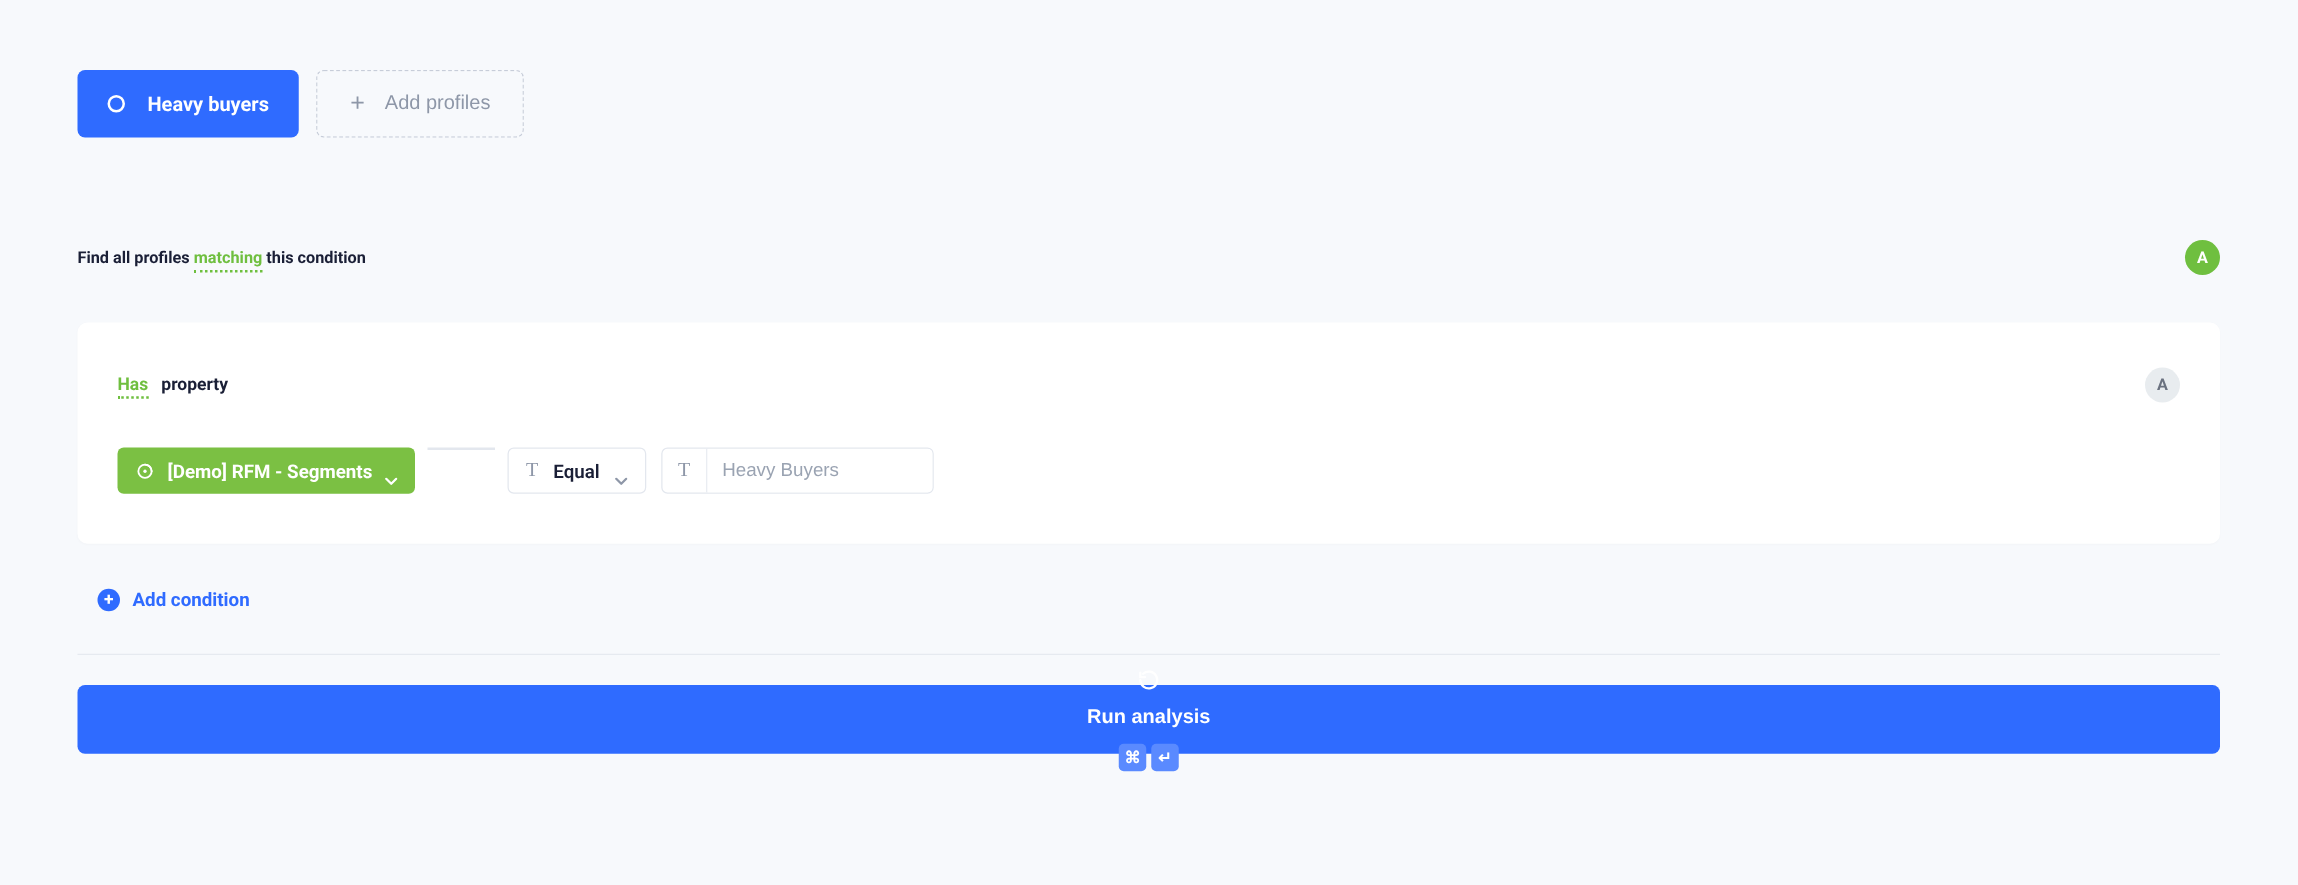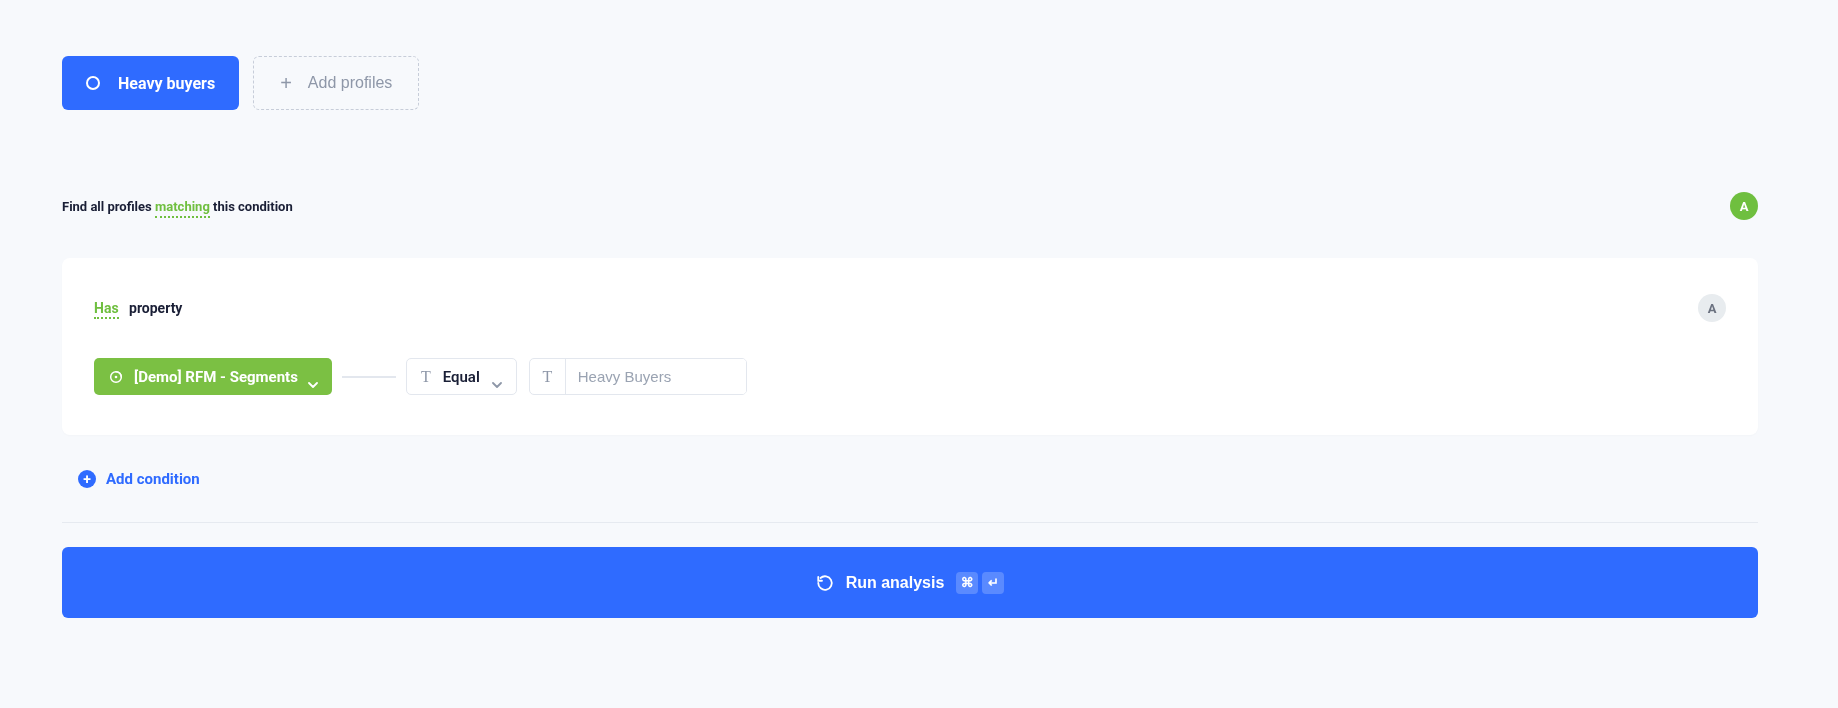--- a/index.html
+++ b/index.html
@@ -5,21 +5,21 @@
   * { box-sizing: border-box; margin: 0; padding: 0; }
   body {
     font-family: -apple-system, BlinkMacSystemFont, "Segoe UI", Roboto, Helvetica, Arial, sans-serif;
     background: #f7f9fc;
     color: #1a1f36;
     width: 1838px;
     height: 708px;
     overflow: hidden;
   }
   .container {
-    padding: 56px 80px 0 62px;
+    padding: 56px 62px 0 62px;
     position: relative;
   }
   .segments-row {
     display: flex;
     gap: 14px;
     margin-bottom: 82px;
   }
   .segment-chip {
     display: inline-flex;
     align-items: center;
@@ -109,21 +109,21 @@
     font-weight: 700;
     color: #1a1f36;
   }
   .condition-title .has {
     color: #6fbf3f;
     border-bottom: 2px dotted #6fbf3f;
     padding-bottom: 1px;
   }
   .condition-body {
     display: flex;
-    align-items: center;
+    align-items: flex-start;
     gap: 0;
   }
   .property-pill {
     display: inline-flex;
     align-items: center;
     gap: 10px;
     background: #7bc043;
     color: #fff;
     font-weight: 700;
     font-size: 15px;
@@ -217,32 +217,33 @@
     font-size: 14px;
     line-height: 1;
   }
   .divider {
     height: 1px;
     background: #e6eaf0;
     margin-bottom: 24px;
   }
   .run-btn {
     width: 100%;
-    height: 71px;
+    height: 55px;
     background: #2f6bff;
     color: #fff;
     border: none;
     border-radius: 6px;
     font-size: 16px;
     font-weight: 700;
     display: flex;
     align-items: center;
     justify-content: center;
     gap: 12px;
     cursor: pointer;
+    flex-direction: column;
   }
   .kbd-group {
     display: inline-flex;
     gap: 4px;
   }
   .kbd {
     background: #5a8aff;
     border-radius: 4px;
     width: 22px;
     height: 22px;

